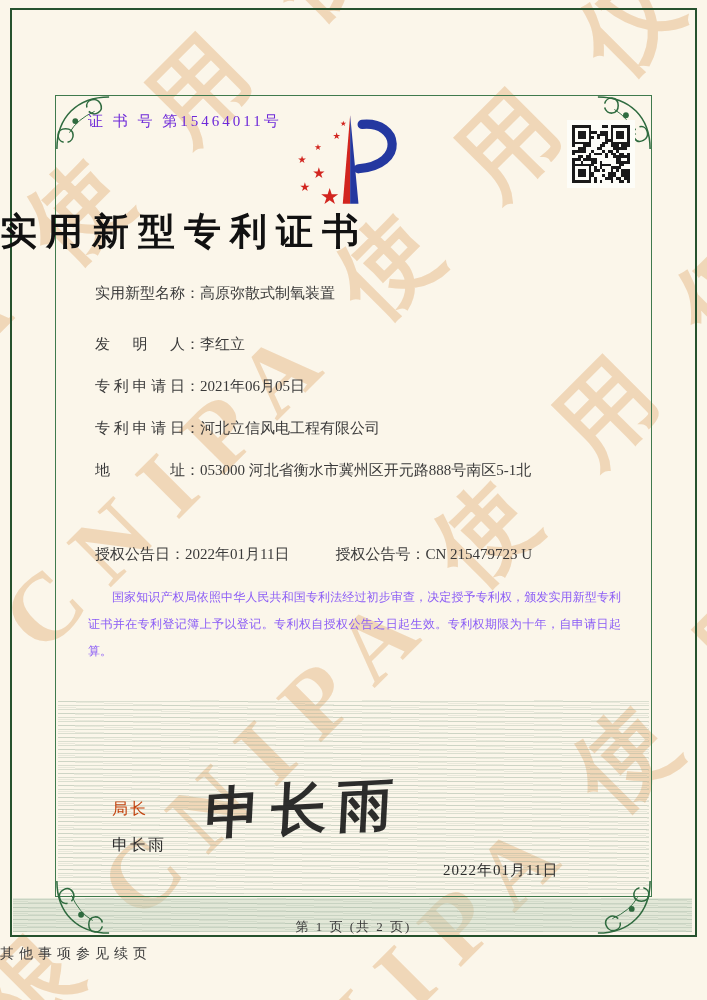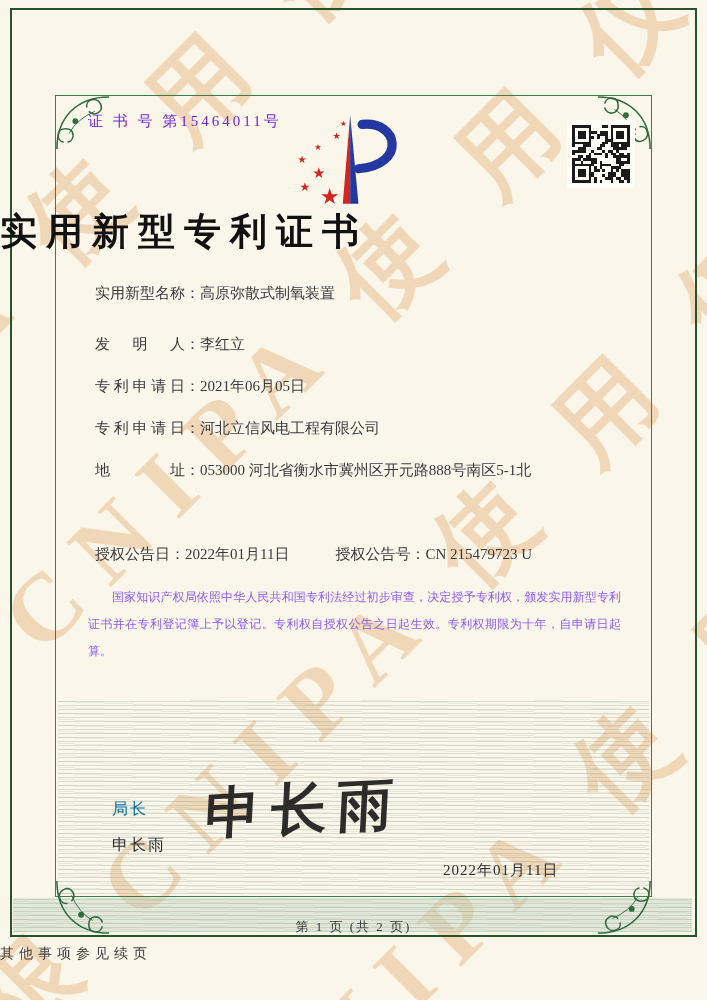--- a/index.html
+++ b/index.html
@@ -52,21 +52,21 @@
   .flabel{display:inline-block;width:90px;text-align:justify;text-align-last:justify;
     vertical-align:top;}
   .fcolon{display:inline-block;width:15px;}
   .grant-row{height:42px;white-space:nowrap;}
   .grant-gap{display:inline-block;width:46px;}
   
   .paras{position:absolute;left:88px;top:584px;width:533px;font-size:12px;
     line-height:27px;color:#8b5cf6;text-align:justify;}
   .paras p{margin:0 0 5px 0;text-indent:2em;}
   
-  .signer-title{position:absolute;left:112px;top:799px;font-size:16px;color:#0369a1;
+  .signer-title{position:absolute;left:112px;top:799px;font-size:16px;color:#c2410c;
     letter-spacing:2px;}
   .signer-name{position:absolute;left:112px;top:835px;font-size:16px;color:#2e2e2e;
     letter-spacing:2px;}
   .signature{position:absolute;left:205px;top:772px;font-size:56px;color:#1c1c1c;
     transform:rotate(-3deg) skewX(-6deg);letter-spacing:10px;font-weight:bold;
     font-family:"DejaVu Serif","Liberation Serif",serif;opacity:0.92;}
   .issue-date{position:absolute;left:443px;top:861px;font-size:15px;color:#2e2e2e;
     letter-spacing:1px;}
   .page-info{position:absolute;left:0;top:902px;width:100%;text-align:center;
     font-size:13px;color:#3a3a3a;letter-spacing:2px;margin-top:16px;}

